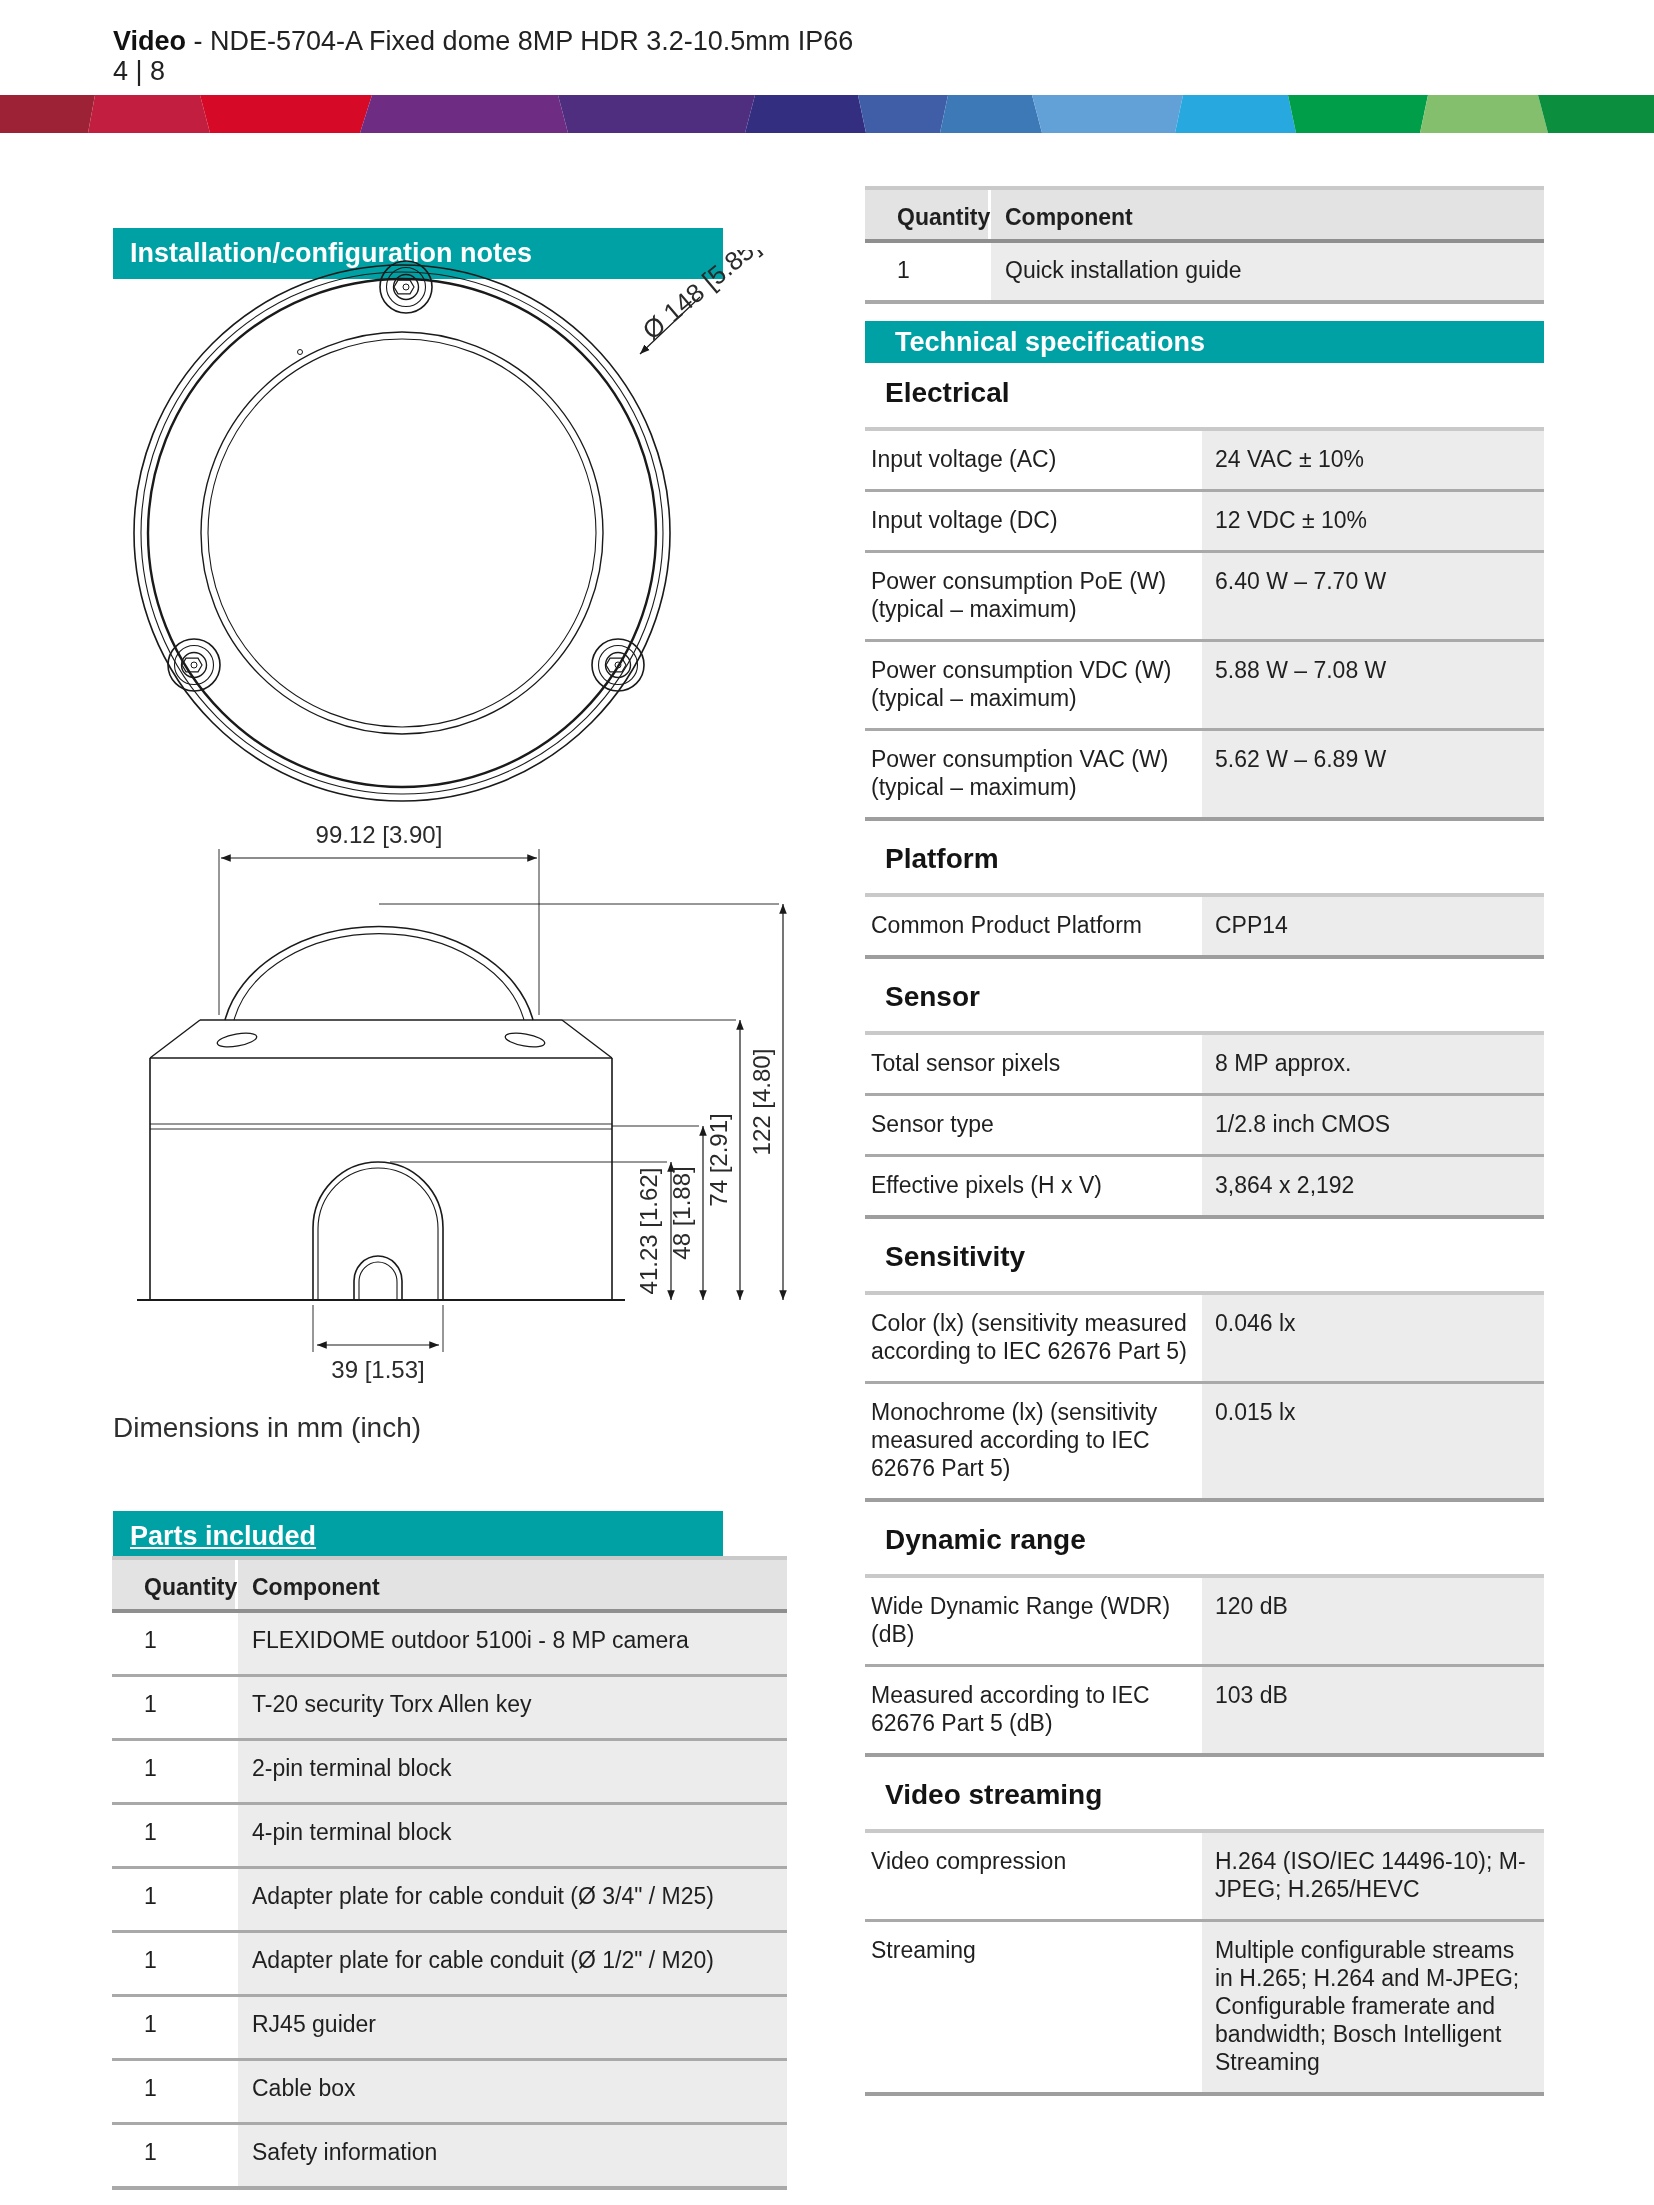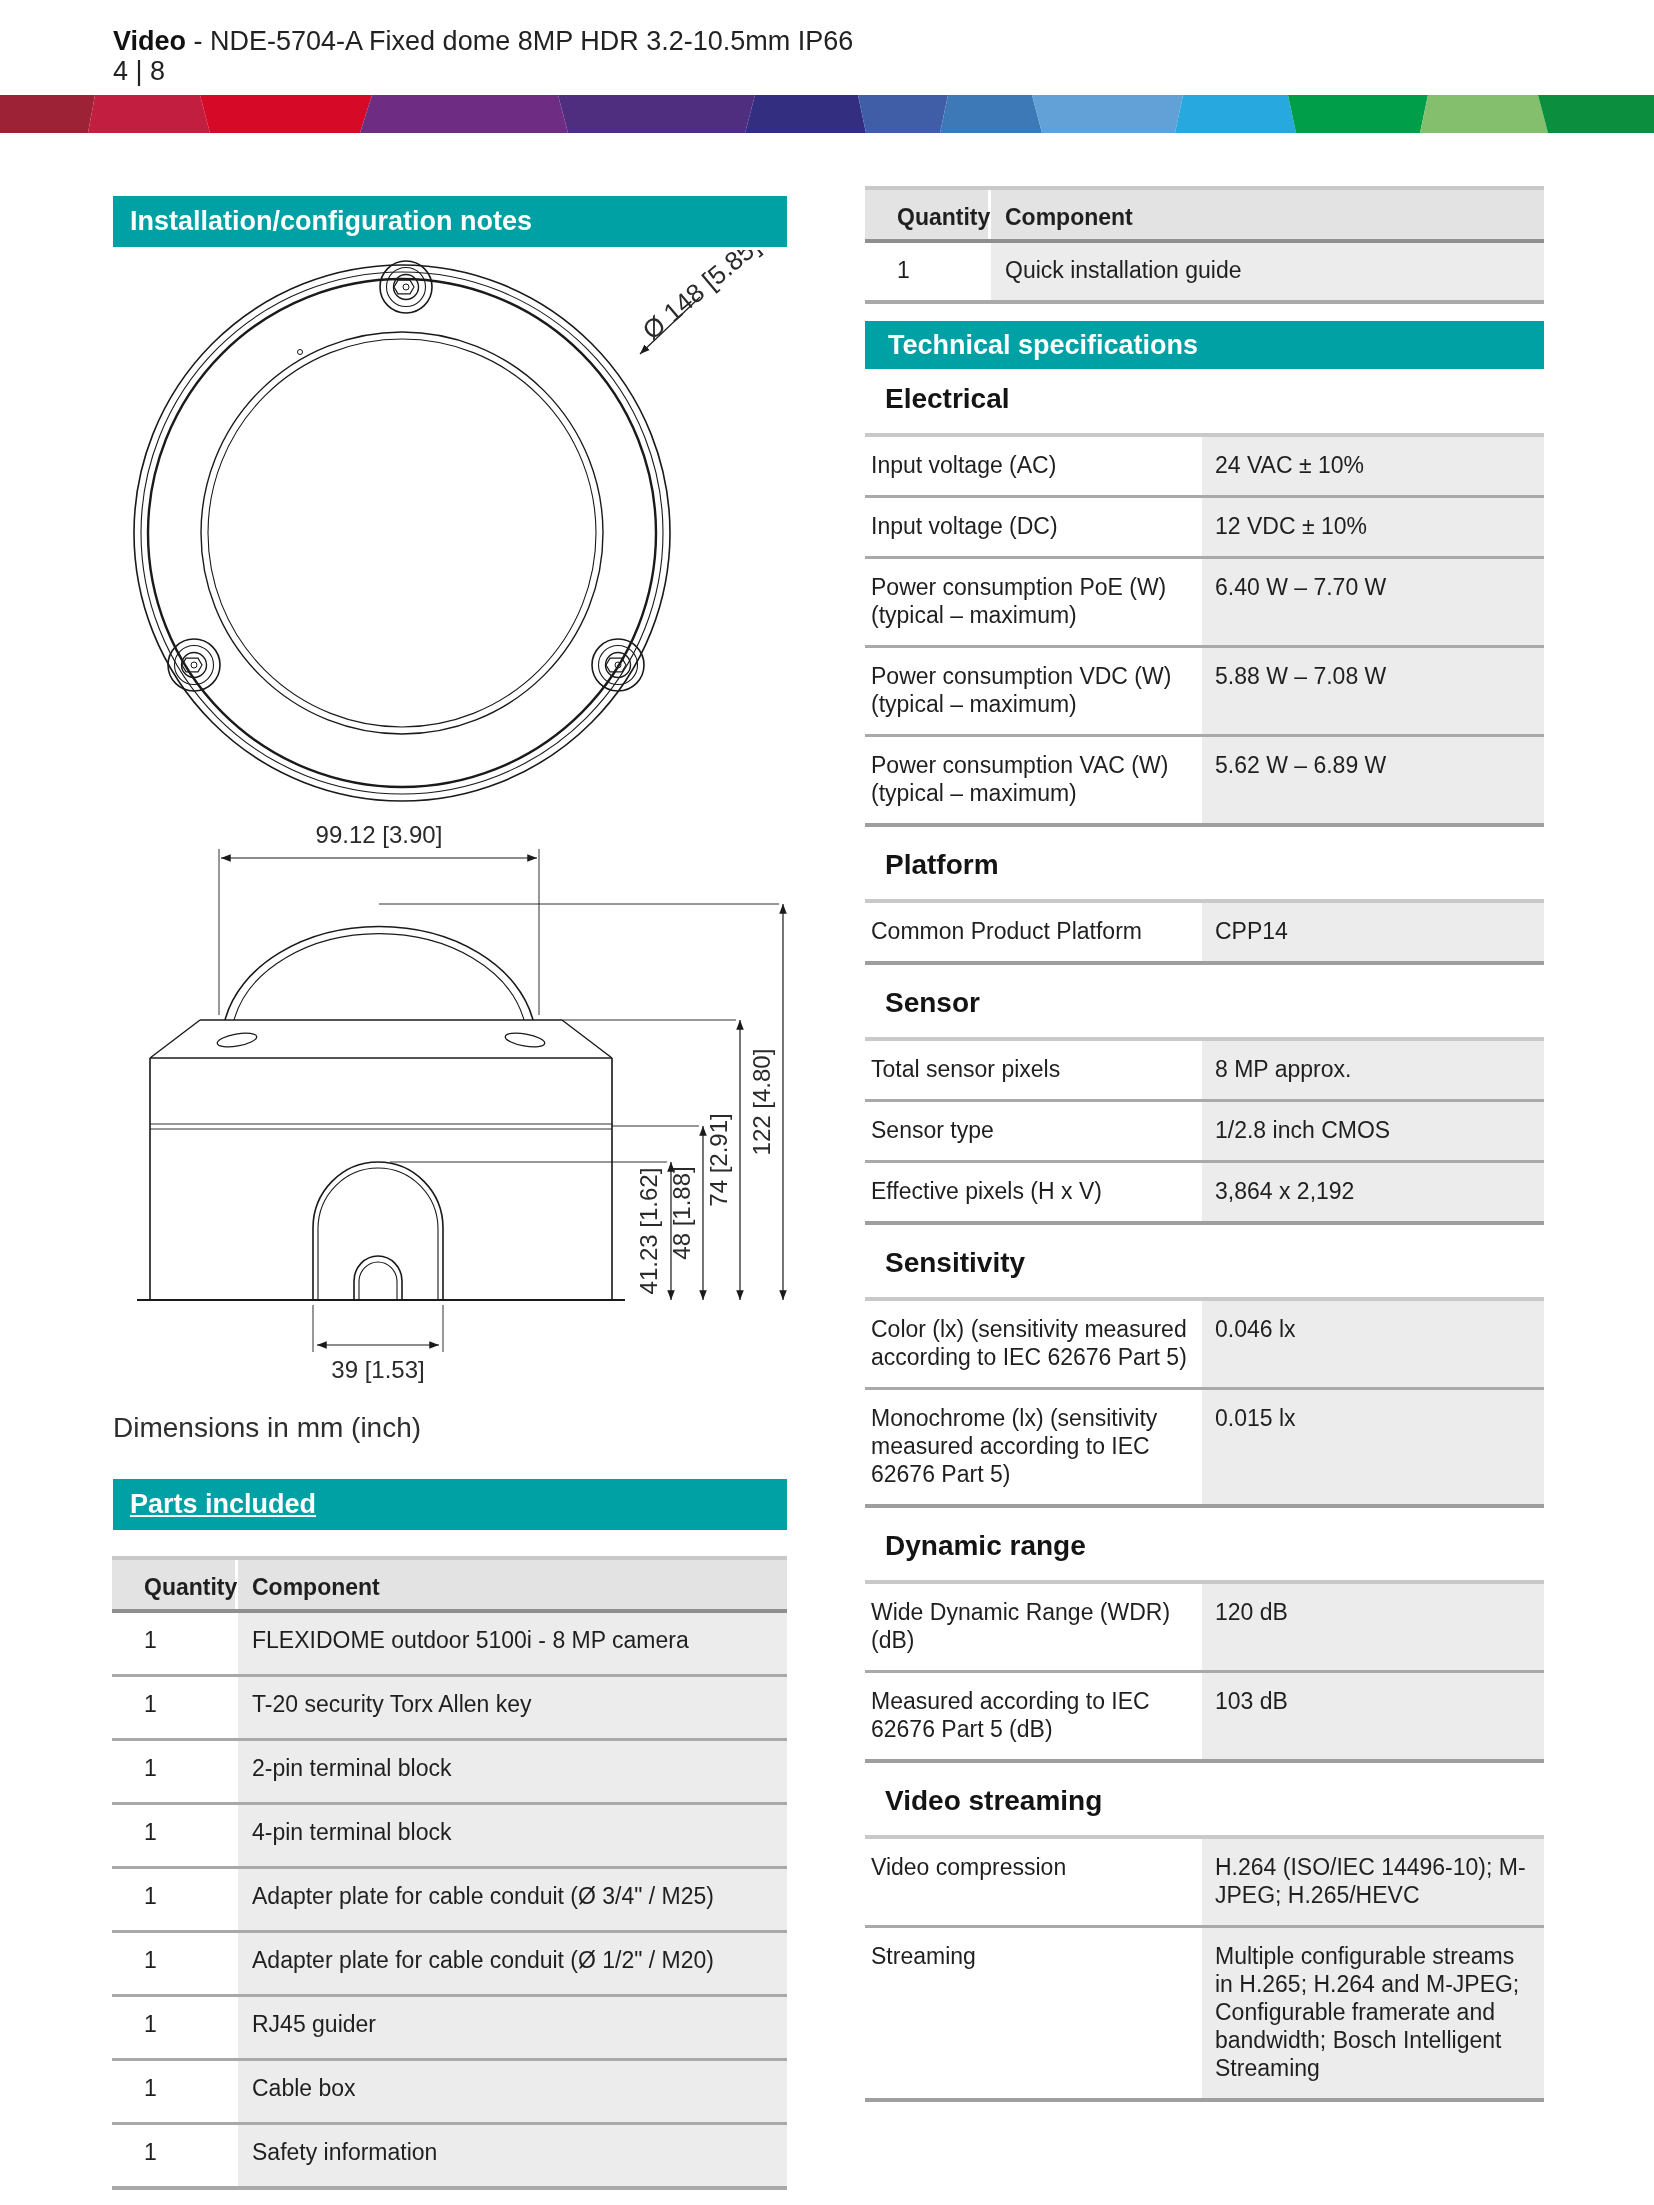--- a/index.html
+++ b/index.html
@@ -8,21 +8,21 @@
 
   
   .hdr{position:absolute;top:26px;left:113px;right:110px;display:flex;
        justify-content:space-between;font-size:27px;line-height:30px;color:#222;flex-direction:column;}
   .hdr .prod b{font-weight:bold;color:#111;}
   .stripe{position:absolute;top:95px;left:0;width:1654px;height:38px;display:block;}
 
   
   .bar{background:#00a1a4;color:#fff;font-weight:bold;font-size:27px;
        display:flex;align-items:center;box-sizing:border-box;}
-  .bar-left{position:absolute;left:113px;width:674px;height:51px;padding-left:17px;}
+  .bar-left{position:absolute;left:113px;width:610px;height:51px;padding-left:17px;margin-top:32px;}
   #bar-install{top:196px;}
   #bar-parts{top:1479px;text-decoration:underline;}
 
   
   .drawing{position:absolute;left:113px;top:250px;width:674px;height:1142px;}
   .dims-note{position:absolute;left:113px;top:1412px;font-size:28px;color:#2e2e2e;}
 
   
   .tbl{border-top:4px solid #c9c9c9;border-bottom:4px solid #a9a9a9;box-sizing:border-box;background:#fff;}
   .thead{display:flex;border-bottom:4px solid #8f8f8f;font-weight:bold;}
@@ -32,21 +32,21 @@
   .qcell{width:123px;box-sizing:border-box;padding:13px 6px 8px 32px;font-size:23px;line-height:28px;background:#ffffff;}
   .ccell{flex:1;margin-left:3px;box-sizing:border-box;padding:13px 14px 8px 14px;font-size:23px;line-height:28px;background:#ececec;}
   .parts-tbl{position:absolute;left:112px;top:1556px;width:675px;}
   .parts-tbl .thead{min-height:44px;}
   .parts-tbl .trow{min-height:61px;}
 
   
   .rightcol{position:absolute;left:865px;top:186px;width:679px;}
   .acc-tbl .thead{min-height:38px;}
   .acc-tbl .trow{min-height:57px;}
-  .bar-right{height:48px;padding-left:23px;margin-top:17px;}
+  .bar-right{height:42px;padding-left:30px;margin-top:17px;}
   .sec-head{font-size:28px;font-weight:bold;color:#141414;margin:22px 0 18px 20px;line-height:32px;}
   .sec-head.first{margin-top:14px;}
   .spec-tbl{border-top:4px solid #c9c9c9;border-bottom:4px solid #9e9e9e;background:#fff;}
   .spec-row{display:flex;border-bottom:3px solid #a9a9a9;}
   .spec-row:last-child{border-bottom:none;}
   .spec-label{width:334px;box-sizing:border-box;padding:14px 8px 16px 6px;background:#fff;
               font-size:23px;line-height:28px;}
   .spec-value{flex:1;margin-left:3px;box-sizing:border-box;padding:14px 10px 16px 13px;background:#ececec;
               font-size:23px;line-height:28px;}
 

